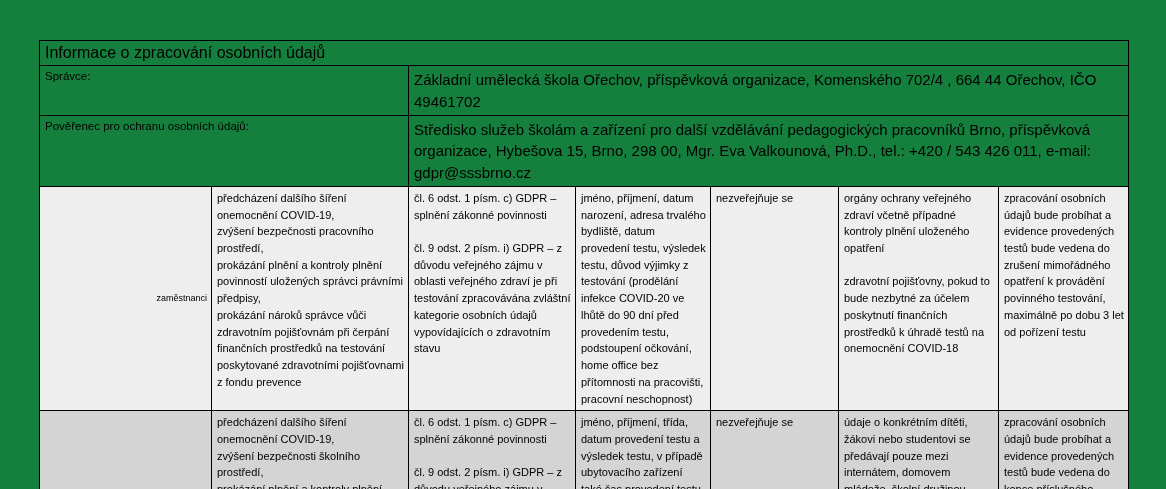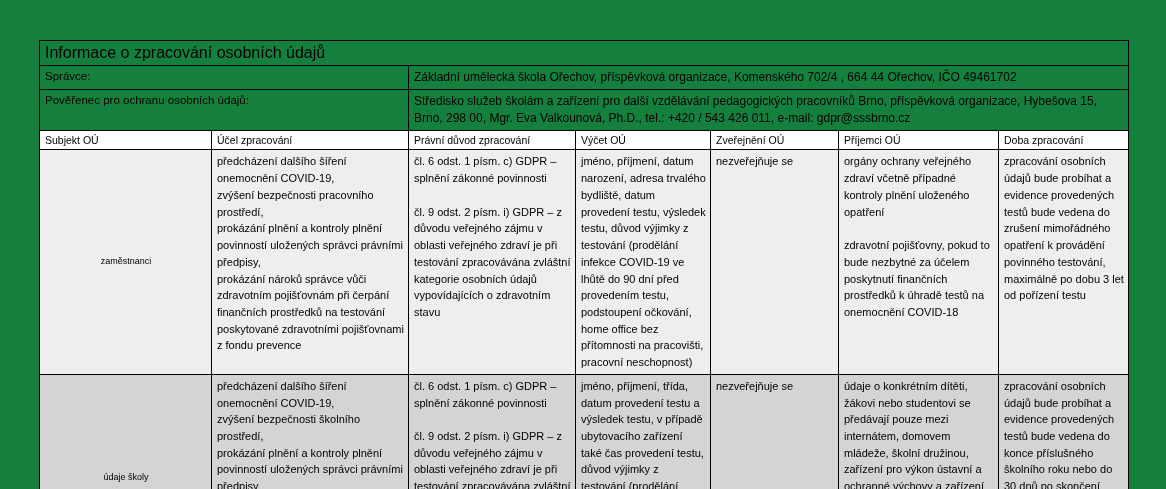--- a/index.html
+++ b/index.html
@@ -44,21 +44,21 @@
   .meta-label {
     font-size: 11.5px;
     font-weight: bold;
     vertical-align: middle;
     line-height: 1.3;
     padding-top: 5px;
     padding-bottom: 5px;
     margin-top: 12px;
   }
   .meta-value {
-    font-size: 12px;
+    font-size: 15px;
     font-weight: bold;
     vertical-align: middle;
     line-height: 1.42;
     padding-top: 5px;
     padding-bottom: 5px;
   }
   
   .col-head {
     text-align: center;
     font-size: 10.5px;
@@ -69,21 +69,21 @@
     background: #ffffff;
   }
   
   .data-cell {
     font-size: 11px;
     line-height: 1.52;
     color: #000000;
     white-space: pre-line;
   }
   .data-cell.subject {
-    text-align: center;
+    text-align: right;
     vertical-align: middle;
     font-size: 9px;
   }
   tr.row-employees > td { background: #eeeeee; }
   tr.row-pupils > td { background: #d4d4d4; }
   .c1 { width: 172px; }
   .c2 { width: 197px; }
   .c3 { width: 167px; }
   .c4 { width: 135px; }
   .c5 { width: 128px; }
@@ -114,41 +114,32 @@
       <tr>
         <td class="meta-label" colspan="2">Správce:</td>
         <td class="meta-value" colspan="5">Základní umělecká škola Ořechov, příspěvková organizace, Komenského 702/4 , 664 44 Ořechov, IČO 49461702</td>
       </tr>
 
       <tr>
         <td class="meta-label" colspan="2">Pověřenec pro ochranu osobních údajů:</td>
         <td class="meta-value" colspan="5">Středisko služeb školám a zařízení pro další vzdělávání pedagogických pracovníků Brno, příspěvková organizace, Hybešova 15, Brno, 298 00, Mgr. Eva Valkounová, Ph.D., tel.: +420 / 543 426 011, e-mail: gdpr@sssbrno.cz</td>
       </tr>
 
-      <tr>
-        <th class="col-head">Subjekt OÚ</th>
-        <th class="col-head">Účel zpracování</th>
-        <th class="col-head">Právní důvod zpracování</th>
-        <th class="col-head">Výčet OÚ</th>
-        <th class="col-head">Zveřejnění OÚ</th>
-        <th class="col-head">Příjemci OÚ</th>
-        <th class="col-head">Doba zpracování</th>
-      </tr>
 
       <tr class="row-employees">
         <td class="data-cell subject">zaměstnanci</td>
         <td class="data-cell">předcházení dalšího šíření onemocnění COVID-19,
 zvýšení bezpečnosti pracovního prostředí,
 prokázání plnění a kontroly plnění povinností uložených správci právními předpisy,
 prokázání nároků správce vůči zdravotním pojišťovnám při čerpání finančních prostředků na testování poskytované zdravotními pojišťovnami
 z fondu prevence</td>
         <td class="data-cell">čl. 6 odst. 1 písm. c) GDPR – splnění zákonné povinnosti
 
 čl. 9 odst. 2 písm. i) GDPR – z důvodu veřejného zájmu v oblasti veřejného zdraví je při testování zpracovávána zvláštní kategorie osobních údajů vypovídajících o zdravotním stavu</td>
-        <td class="data-cell">jméno, příjmení, datum narození, adresa trvalého bydliště, datum provedení testu, výsledek testu, důvod výjimky z testování (prodělání infekce COVID-19 ve lhůtě do 90 dní před provedením testu, podstoupení očkování, home office bez přítomnosti na pracovišti, pracovní neschopnost)</td>
+        <td class="data-cell">jméno, příjmení, datum narození, adresa trvalého bydliště, datum provedení testu, výsledek testu, důvod výjimky z testování (prodělání infekce COVID-20 ve lhůtě do 90 dní před provedením testu, podstoupení očkování, home office bez přítomnosti na pracovišti, pracovní neschopnost)</td>
         <td class="data-cell">nezveřejňuje se</td>
         <td class="data-cell">orgány ochrany veřejného zdraví včetně případné kontroly plnění uloženého opatření
 
 zdravotní pojišťovny, pokud to bude nezbytné za účelem poskytnutí finančních prostředků k úhradě testů na onemocnění COVID-18</td>
         <td class="data-cell">zpracování osobních údajů bude probíhat a evidence provedených testů bude vedena do zrušení mimořádného opatření k provádění povinného testování, maximálně po dobu 3 let od pořízení testu</td>
       </tr>
 
       <tr class="row-pupils">
         <td class="data-cell subject">údaje školy</td>
         <td class="data-cell">předcházení dalšího šíření onemocnění COVID-19,

